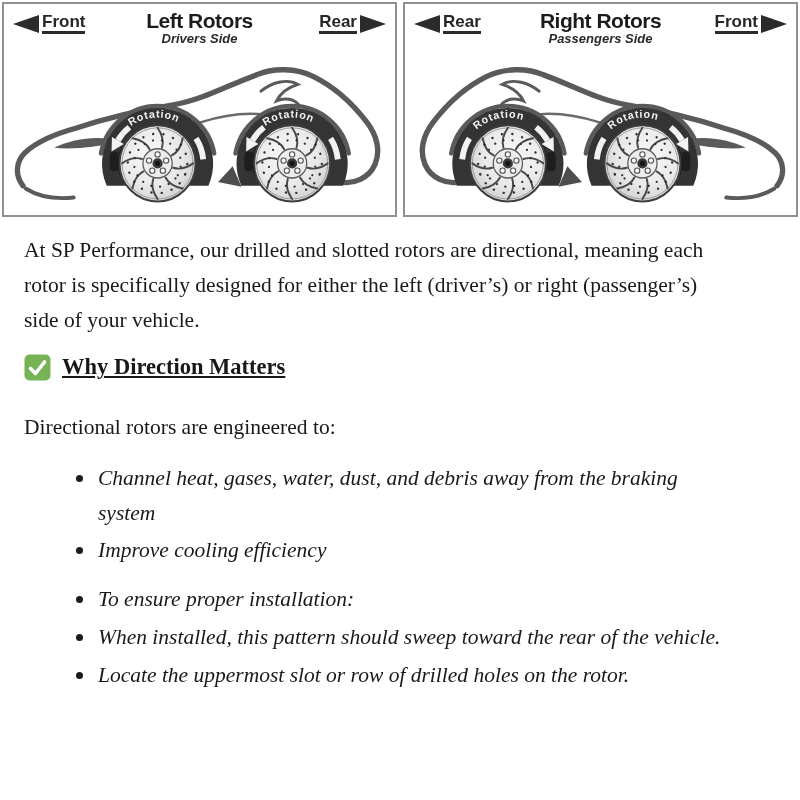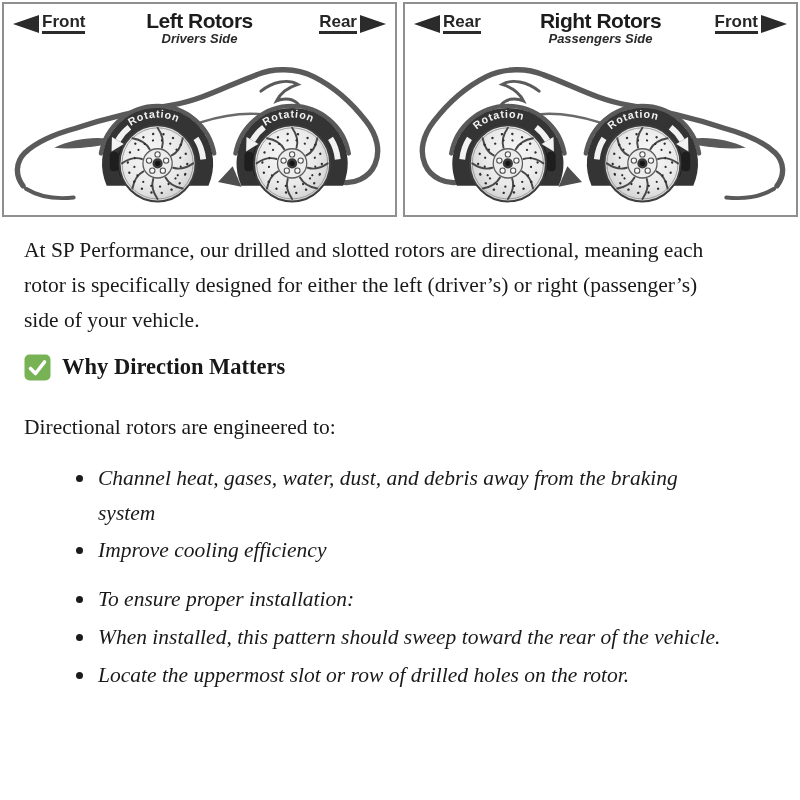--- a/index.html
+++ b/index.html
@@ -18,21 +18,21 @@
   .tri.r{border-left:26px solid #2b2b2b;}
   .title-block{text-align:center;}
   .panel-title{font-size:21px;font-weight:700;letter-spacing:-0.5px;color:#1c1c1c;line-height:1.1;}
   .panel-subtitle{font-size:13px;font-weight:700;font-style:italic;color:#2a2a2a;line-height:1.1;}
   .car-svg{display:block;width:100%;height:156px;}
   .rot-text{font-family:"Liberation Sans",sans-serif;font-size:11px;font-weight:700;letter-spacing:0.8px;fill:#f2f2f2;}
 
   
   .content{padding:16px 20px 0 24px;font-size:21.5px;line-height:1.62;}
   .intro{margin:0;max-width:712px;}
-  .section-heading{display:flex;align-items:center;gap:11px;font-size:22.5px;margin:12px 0 0;color:#181818;}
+  .section-heading{display:flex;align-items:center;gap:11px;font-size:22.5px;margin:12px 0 0;color:#181818;text-decoration:underline;}
   .section-heading.bold{font-weight:700;}
   .section-heading.normal{font-weight:400;margin-top:18px;color:#222;}
   .lead{margin:24px 0 16px;}
   ul.blist{list-style:none;margin:12px 0 0;padding:0 0 0 50px;font-style:italic;}
   ul.blist li{position:relative;padding-left:24px;margin-bottom:3px;}
   ul.blist li::before{content:"";position:absolute;left:2px;top:14px;width:7px;height:7px;border-radius:50%;background:#1b1b1b;}
   ul.blist.first li{max-width:640px;}
   ul.blist.second{margin-top:14px;}
   ul.blist.second li{max-width:690px;}
   .emoji{display:inline-flex;flex:0 0 auto;}

